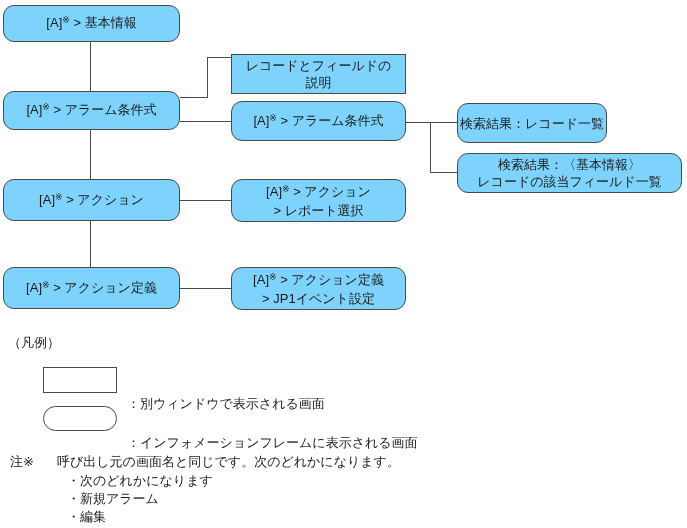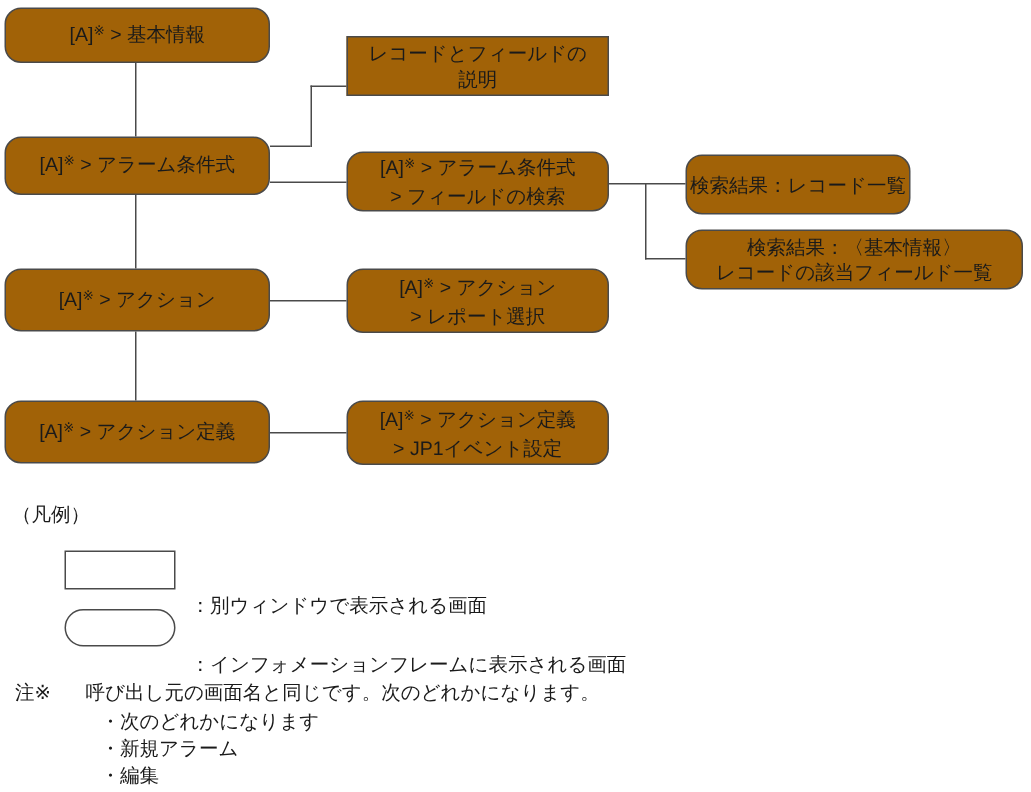--- a/index.html
+++ b/index.html
@@ -9,21 +9,21 @@
     background:#ffffff;
     font-family:"Liberation Sans","DejaVu Sans",sans-serif;
     color:#1a1a1a;
     font-size:13px;
     overflow:hidden;
   }
   .node{
     position:absolute;
     box-sizing:border-box;
     border:1px solid #4a4a4a;
-    background:#a16207;
+    background:#7dd3fc;
     display:flex;
     flex-direction:column;
     justify-content:center;
     align-items:center;
     text-align:right;
     line-height:17px;
     z-index:2;
   }
   .rounded{border-radius:11px;}
   .sup{font-size:9px;position:relative;top:-4px;}
@@ -67,28 +67,27 @@
   </div>
 
   <div class="node rounded" style="left:3px;top:179px;width:177px;height:42px">
     <div><span>[A]</span><span class="sup">※</span><span> &gt; アクション</span></div>
   </div>
 
   <div class="node rounded" style="left:3px;top:267px;width:177px;height:42px">
     <div><span>[A]</span><span class="sup">※</span><span> &gt; アクション定義</span></div>
   </div>
 
-  <div class="node" style="left:231px;top:24px;width:175px;height:40px">
+  <div class="node" style="left:231px;top:54px;width:175px;height:40px">
     <div>レコードとフィールドの</div>
     <div>説明</div>
   </div>
 
   <div class="node rounded" style="left:231px;top:101px;width:175px;height:40px">
     <div><span>[A]</span><span class="sup">※</span><span> &gt; アラーム条件式</span></div>
-    <div>&gt; フィールドの検索</div>
   </div>
 
   <div class="node rounded" style="left:231px;top:179px;width:175px;height:43px">
     <div><span>[A]</span><span class="sup">※</span><span> &gt; アクション</span></div>
     <div>&gt; レポート選択</div>
   </div>
 
   <div class="node rounded" style="left:231px;top:267px;width:175px;height:43px">
     <div><span>[A]</span><span class="sup">※</span><span> &gt; アクション定義</span></div>
     <div>&gt; JP1イベント設定</div>

